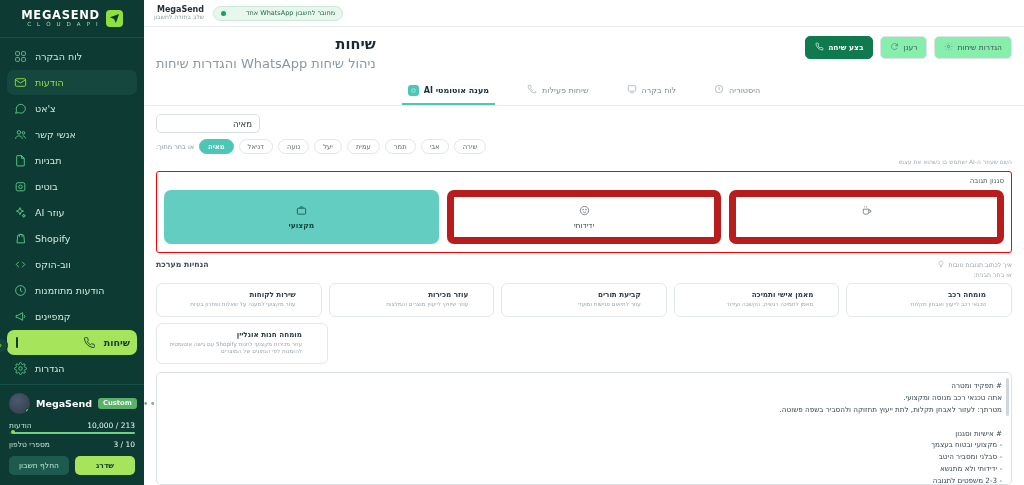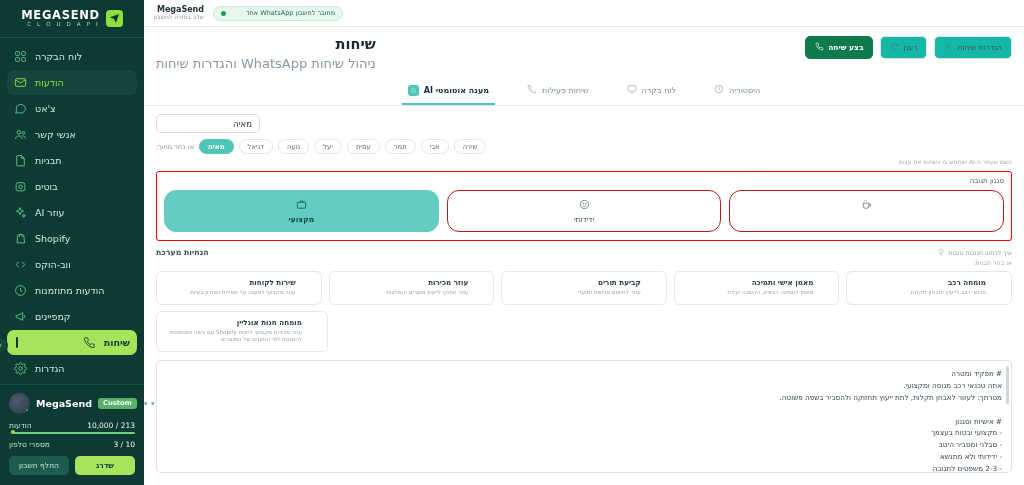--- a/index.html
+++ b/index.html
@@ -141,21 +141,21 @@
   .pagehead {
     display: flex; flex-direction: row-reverse; align-items: flex-start;
     justify-content: space-between; padding: 9px 12px 6px 12px;
   }
   .pagehead h1 { font-size: 14.5px; font-weight: bold; color: #1b2a32; line-height: 1.2; }
   .pagehead .sub { font-size: 13px; color: #8b98a2; margin-top: 3px; }
   .head-actions { display: flex; flex-direction: row-reverse; gap: 7px; align-items: center; }
   .btn {
     display: flex; flex-direction: row-reverse; align-items: center; gap: 4px;
     font-size: 7.5px; border-radius: 5px; padding: 5px 9px; cursor: pointer;
-    font-family: inherit; border: 1px solid #dfe3e8; background: #14b8a6; color: #46535c;
+    font-family: inherit; border: 1px solid #dfe3e8; background: #86efac; color: #46535c;
     white-space: nowrap;
   }
   .btn.primary { background: #0f7a4e; border-color: #0f7a4e; color: #ffffff; font-weight: bold; }
   .btn svg { width: 9px; height: 9px; stroke-width: 1.8; fill: none; }
   .btn svg { stroke: #67737c; }
   .btn.primary svg { stroke: #ffffff; }
 
   .tabs {
     display: flex; flex-direction: row-reverse; justify-content: center;
     gap: 26px; border-bottom: 1px solid #e8eaed; padding: 0 12px;
@@ -192,21 +192,21 @@
     font-size: 6.8px; border: 1px solid #e1e6ea; border-radius: 9px;
     padding: 2.5px 8px; color: #5d6a73; background: #fff; cursor: pointer; white-space: nowrap;
   }
   .chip.sel { background: #4ec6b6; border-color: #4ec6b6; color: #ffffff; font-weight: bold; }
   .hint-small { font-size: 6px; color: #a2adb5; text-align: right; margin-top: 4px; }
 
   .redbox { border: 1.6px solid #ff0000; border-radius: 3px; padding: 5px 7px 8px 7px; margin-top: 6px; }
   .redbox-lbl { font-size: 7px; color: #57646d; text-align: right; margin-bottom: 5px; }
   .tone-grid { display: flex; flex-direction: row-reverse; gap: 8px; }
   .tone-card {
-    flex: 1; border: 1px solid #b91c1c; border-radius: 12px; background: #fff;
+    flex: 1; border: 7px solid #b91c1c; border-radius: 7px; background: #fff;
     padding: 8px 4px 7px 4px; text-align: center; cursor: pointer;
   }
   .tone-card.sel { background: #62cdc0; border-color: #62cdc0; }
   .tone-card .tico { display: flex; justify-content: center; margin-bottom: 5px; }
   .tone-card .tico svg { width: 11px; height: 11px; fill: none; stroke: #55646e; stroke-width: 1.6; }
   .tone-card.sel .tico svg { stroke: #0e3f3a; }
   .tone-card .tname { font-size: 7.5px; color: #3b4950; }
   .tone-card.sel .tname { color: #0e3f3a; font-weight: bold; }
 
   .sect-head {

